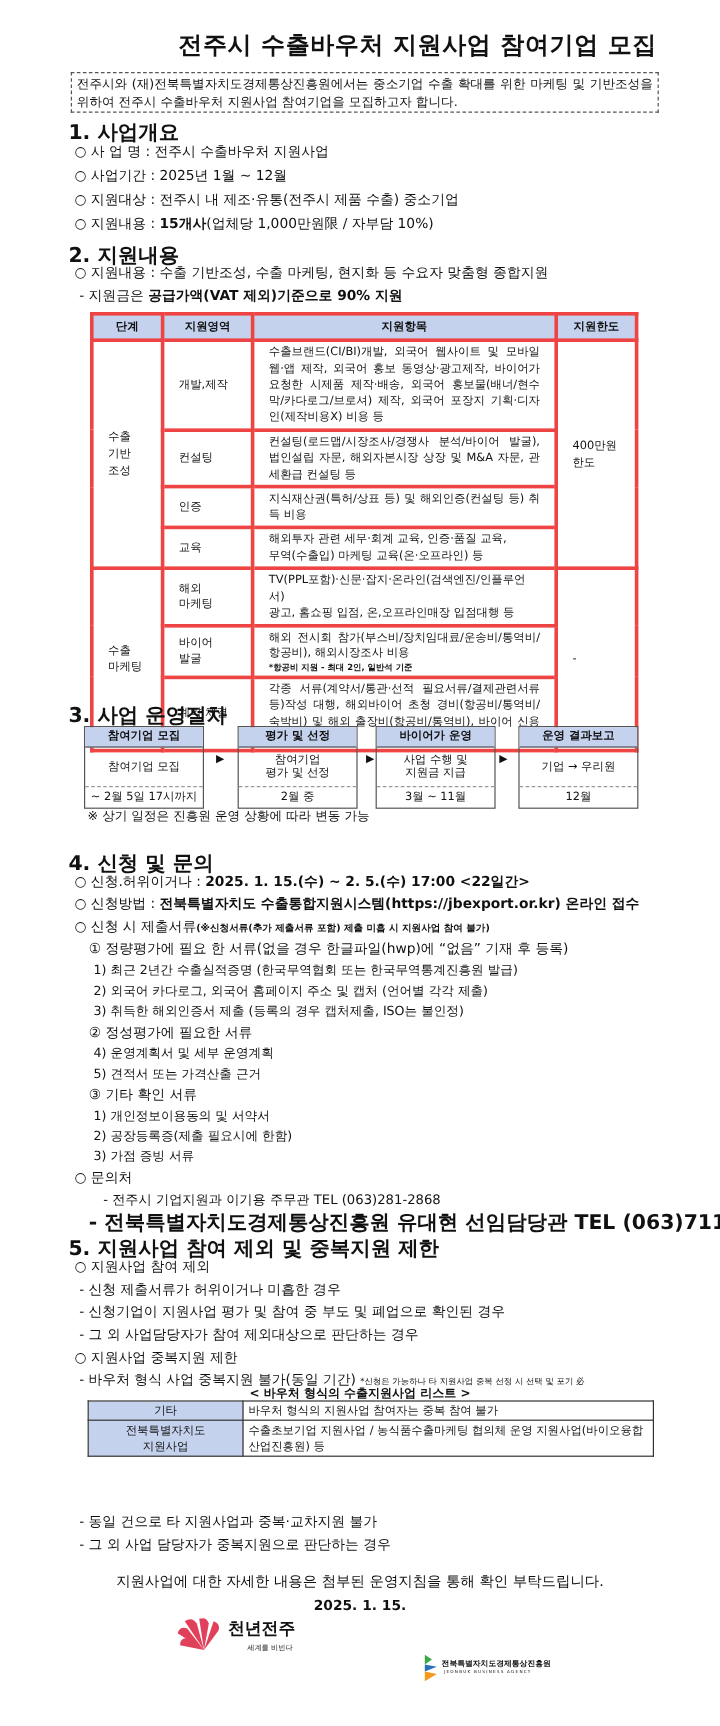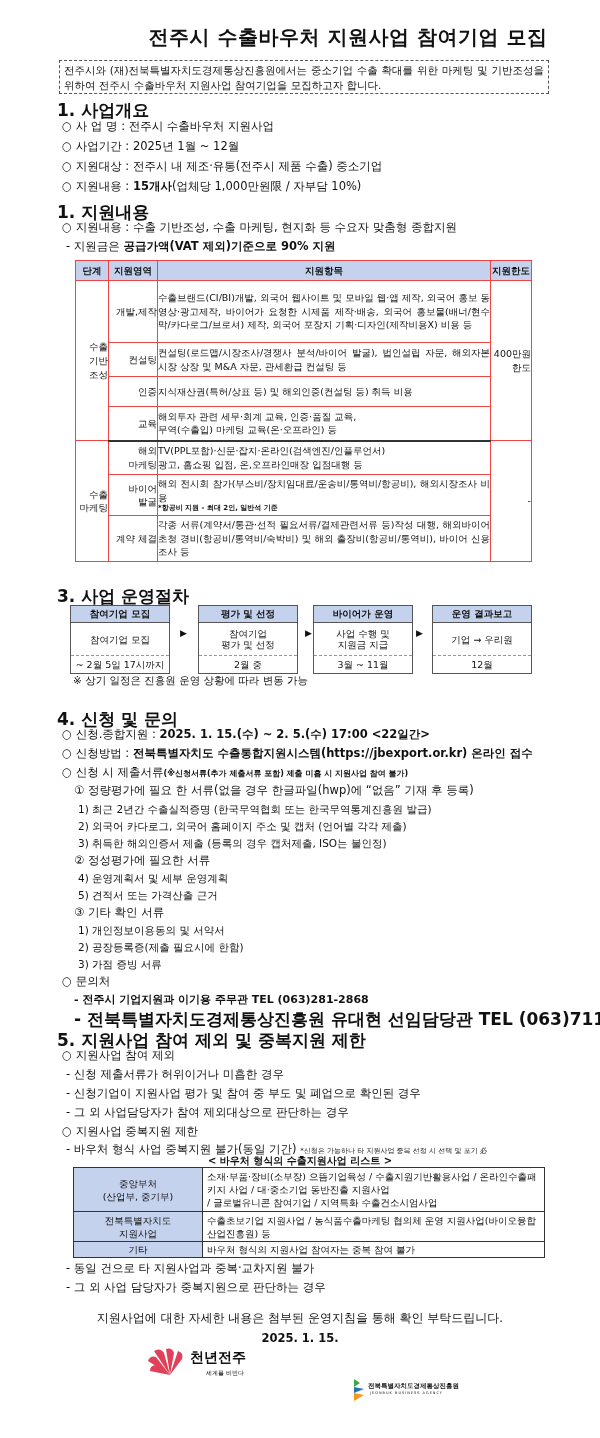--- a/index.html
+++ b/index.html
@@ -11,23 +11,23 @@
   .intro { position:absolute; left:59px; top:60px; width:480px; height:28px;
            border:1px dashed #555; padding:2px 4px; font-size:10.5px; line-height:15px;
            box-sizing:content-box; text-align:justify; }
   .h { position:absolute; left:57px; font-size:17px; font-weight:bold; }
   .li { position:absolute; font-size:11.5px; line-height:16px; white-space:nowrap; }
   .li b { font-weight:bold; }
   .small { font-size:10.5px; }
   .tiny { font-size:7px; }
   table { border-collapse:collapse; }
   .t1 { position:absolute; left:75px; top:260px; width:457px; font-size:9.5px; }
-  .t1 td, .t1 th { border:1px solid #ef4444; padding:2px 0; line-height:13.5px; }
+  .t1 td, .t1 th { border:3px solid #ef4444; padding:2px 12px; line-height:13.5px; }
   .t1 th { background:#c5d2ee; font-weight:bold; height:15px; text-align:center; }
-  .t1 td.c { text-align:right; }
+  .t1 td.c { text-align:left; }
   .t1 td.l { text-align:justify; }
   .t1 tr.dbl td { border-bottom:2px solid #333; }
   .flow { position:absolute; top:605px; width:98px; border:1px solid #555; font-size:9.5px; text-align:center; }
   .flow .fh { background:#c5d2ee; font-weight:bold; height:16px; line-height:16px; border-bottom:1px solid #555; }
   .flow .fm { height:32px; display:flex; align-items:center; justify-content:center; line-height:11px; border-bottom:1px dashed #999; }
   .flow .fb { height:17px; line-height:17px; }
   .arrow { position:absolute; top:628px; font-size:9px; }
   .t2 { position:absolute; left:73px; top:1167px; width:472px; font-size:9.5px; }
   .t2 td { border:1px solid #333; padding:1px 4px; line-height:13px; }
   .t2 td.k { background:#c5d2ee; text-align:center; width:120px; font-weight:normal; }
@@ -50,21 +50,21 @@
   <div class="li" style="left:62px;top:138px">
     <span>○ 사업기간 : </span><span>2025년 1월 ~ 12월</span>
   </div>
   <div class="li" style="left:62px;top:158px">
     <span>○ 지원대상 : </span><span>전주시 내 제조·유통(전주시 제품 수출) 중소기업</span>
   </div>
   <div class="li" style="left:62px;top:178px">
     <span>○ 지원내용 : </span><b>15개사</b><span>(업체당 1,000만원限 / 자부담 10%)</span>
   </div>
 
-  <div class="h" style="top:201px">1. 지원내용</div>
+  <div class="h" style="top:201px">2. 지원내용</div>
   <div class="li" style="left:62px;top:219px">○ 지원내용 : 수출 기반조성, 수출 마케팅, 현지화 등 수요자 맞춤형 종합지원</div>
   <div class="li" style="left:66px;top:238px">
     <span>- 지원금은 </span><b>공급가액(VAT 제외)기준으로 90% 지원</b>
   </div>
 
   <table class="t1">
     <tbody>
         <tr>
       <th style="width:32px">단계</th>
       <th style="width:48px">지원영역</th>
@@ -145,70 +145,64 @@
   <div class="flow" style="left:432px">
     <div class="fh">운영 결과보고</div>
     <div class="fm" style="white-space:pre-line">기업 → 우리원</div>
     <div class="fb">12월</div>
   </div>
 
   <div class="li small" style="left:73px;top:672px">※ 상기 일정은 진흥원 운영 상황에 따라 변동 가능</div>
 
   <div class="h" style="top:708px">4. 신청 및 문의</div>
   <div class="li" style="left:62px;top:726px">
-    <span>○ 신청.종합지원 : </span><b>2025. 1. 15.(수) ~ 2. 5.(수) 17:00 &lt;22일간&gt;</b>
+    <span>○ 신청.허위이거나 : </span><b>2025. 1. 15.(수) ~ 2. 5.(수) 17:00 &lt;22일간&gt;</b>
   </div>
   <div class="li" style="left:62px;top:745px">
     <span>○ 신청방법 : </span><b>전북특별자치도 수출통합지원시스템(https://jbexport.or.kr) 온라인 접수</b>
   </div>
   <div class="li" style="left:62px;top:764px">
     <span>○ 신청 시 제출서류</span><b style="font-size:8px">(※신청서류(추가 제출서류 포함) 제출 미흡 시 지원사업 참여 불가)</b>
   </div>
   <div class="li" style="left:74px;top:782px">① 정량평가에 필요 한 서류(없을 경우 한글파일(hwp)에 “없음” 기재 후 등록)</div>
   <div class="li small" style="left:78px;top:801px">1) 최근 2년간 수출실적증명 (한국무역협회 또는 한국무역통계진흥원 발급)</div>
   <div class="li small" style="left:78px;top:818px">2) 외국어 카다로그, 외국어 홈페이지 주소 및 캡처 (언어별 각각 제출)</div>
   <div class="li small" style="left:78px;top:835px">3) 취득한 해외인증서 제출 (등록의 경우 캡처제출, ISO는 불인정)</div>
   <div class="li" style="left:74px;top:852px">② 정성평가에 필요한 서류</div>
   <div class="li small" style="left:78px;top:870px">4) 운영계획서 및 세부 운영계획</div>
   <div class="li small" style="left:78px;top:887px">5) 견적서 또는 가격산출 근거</div>
   <div class="li" style="left:74px;top:904px">③ 기타 확인 서류</div>
   <div class="li small" style="left:78px;top:922px">1) 개인정보이용동의 및 서약서</div>
   <div class="li small" style="left:78px;top:939px">2) 공장등록증(제출 필요시에 한함)</div>
   <div class="li small" style="left:78px;top:956px">3) 가점 증빙 서류</div>
   <div class="li" style="left:62px;top:973px">○ 문의처</div>
-  <div class="li" style="left:74px;top:992px;font-weight:bold;font-size:11px">- 전주시 기업지원과 이기용 주무관  TEL (063)281-2868</div>
+  <div class="li" style="left:86px;top:992px;font-weight:normal;font-size:11px">- 전주시 기업지원과 이기용 주무관  TEL (063)281-2868</div>
   <div class="li" style="left:74px;top:1011px;font-weight:bold;font-size:17px">- 전북특별자치도경제통상진흥원 유대현 선임담당관 TEL (063)711-2180</div>
 
   <div class="h" style="top:1029px">5. 지원사업 참여 제외 및 중복지원 제한</div>
   <div class="li" style="left:62px;top:1047px">○ 지원사업 참여 제외</div>
   <div class="li" style="left:66px;top:1066px">- 신청 제출서류가 허위이거나 미흡한 경우</div>
   <div class="li" style="left:66px;top:1085px">- 신청기업이 지원사업 평가 및 참여 중 부도 및 폐업으로 확인된 경우</div>
   <div class="li" style="left:66px;top:1104px">- 그 외 사업담당자가 참여 제외대상으로 판단하는 경우</div>
   <div class="li" style="left:62px;top:1123px">○ 지원사업 중복지원 제한</div>
   <div class="li" style="left:66px;top:1141px">
     <span>- 바우처 형식 사업 중복지원 불가(동일 기간) </span><span style="font-size:7px">*신청은 가능하나 타 지원사업 중복 선정 시 선택 및 포기 必</span>
   </div>
   <div class="center" style="top:1154px;font-size:10px;font-weight:bold">&lt; 바우처 형식의 수출지원사업 리스트 &gt;</div>
 
   <table class="t2">
     <tbody>
-        <tr style="height:44px">
-      <td class="k" style="white-space:pre-line">중앙부처
-(산업부, 중기부)</td>
-      <td style="white-space:pre-line">소재·부품·장비(소부장) 으뜸기업육성 / 수출지원기반활용사업 / 온라인수출패키지 사업 / 대·중소기업 동반진출 지원사업
-/ 글로벌유니콘 참여기업 / 지역특화 수출건소시엄사업</td>
+    <tr style="height:14px">
+      <td class="k">기타</td>
+      <td>바우처 형식의 지원사업 참여자는 중복 참여 불가</td>
     </tr>
     <tr style="height:30px">
       <td class="k" style="white-space:pre-line">전북특별자치도
 지원사업</td>
       <td>수출초보기업 지원사업 / 농식품수출마케팅 협의체 운영 지원사업(바이오융합산업진흥원) 등</td>
-    </tr>
-    <tr style="height:14px">
-      <td class="k">기타</td>
-      <td>바우처 형식의 지원사업 참여자는 중복 참여 불가</td>
     </tr>
   </tbody>
     </table>
 
   <div class="li" style="left:66px;top:1260px">- 동일 건으로 타 지원사업과 중복·교차지원 불가</div>
   <div class="li" style="left:66px;top:1279px">- 그 외 사업 담당자가 중복지원으로 판단하는 경우</div>
 
   <div class="center" style="top:1310px;font-size:12px">지원사업에 대한 자세한 내용은 첨부된 운영지침을 통해 확인 부탁드립니다.</div>
   <div class="center" style="top:1331px;font-size:11.5px;font-weight:bold">2025. 1. 15.</div>
 

